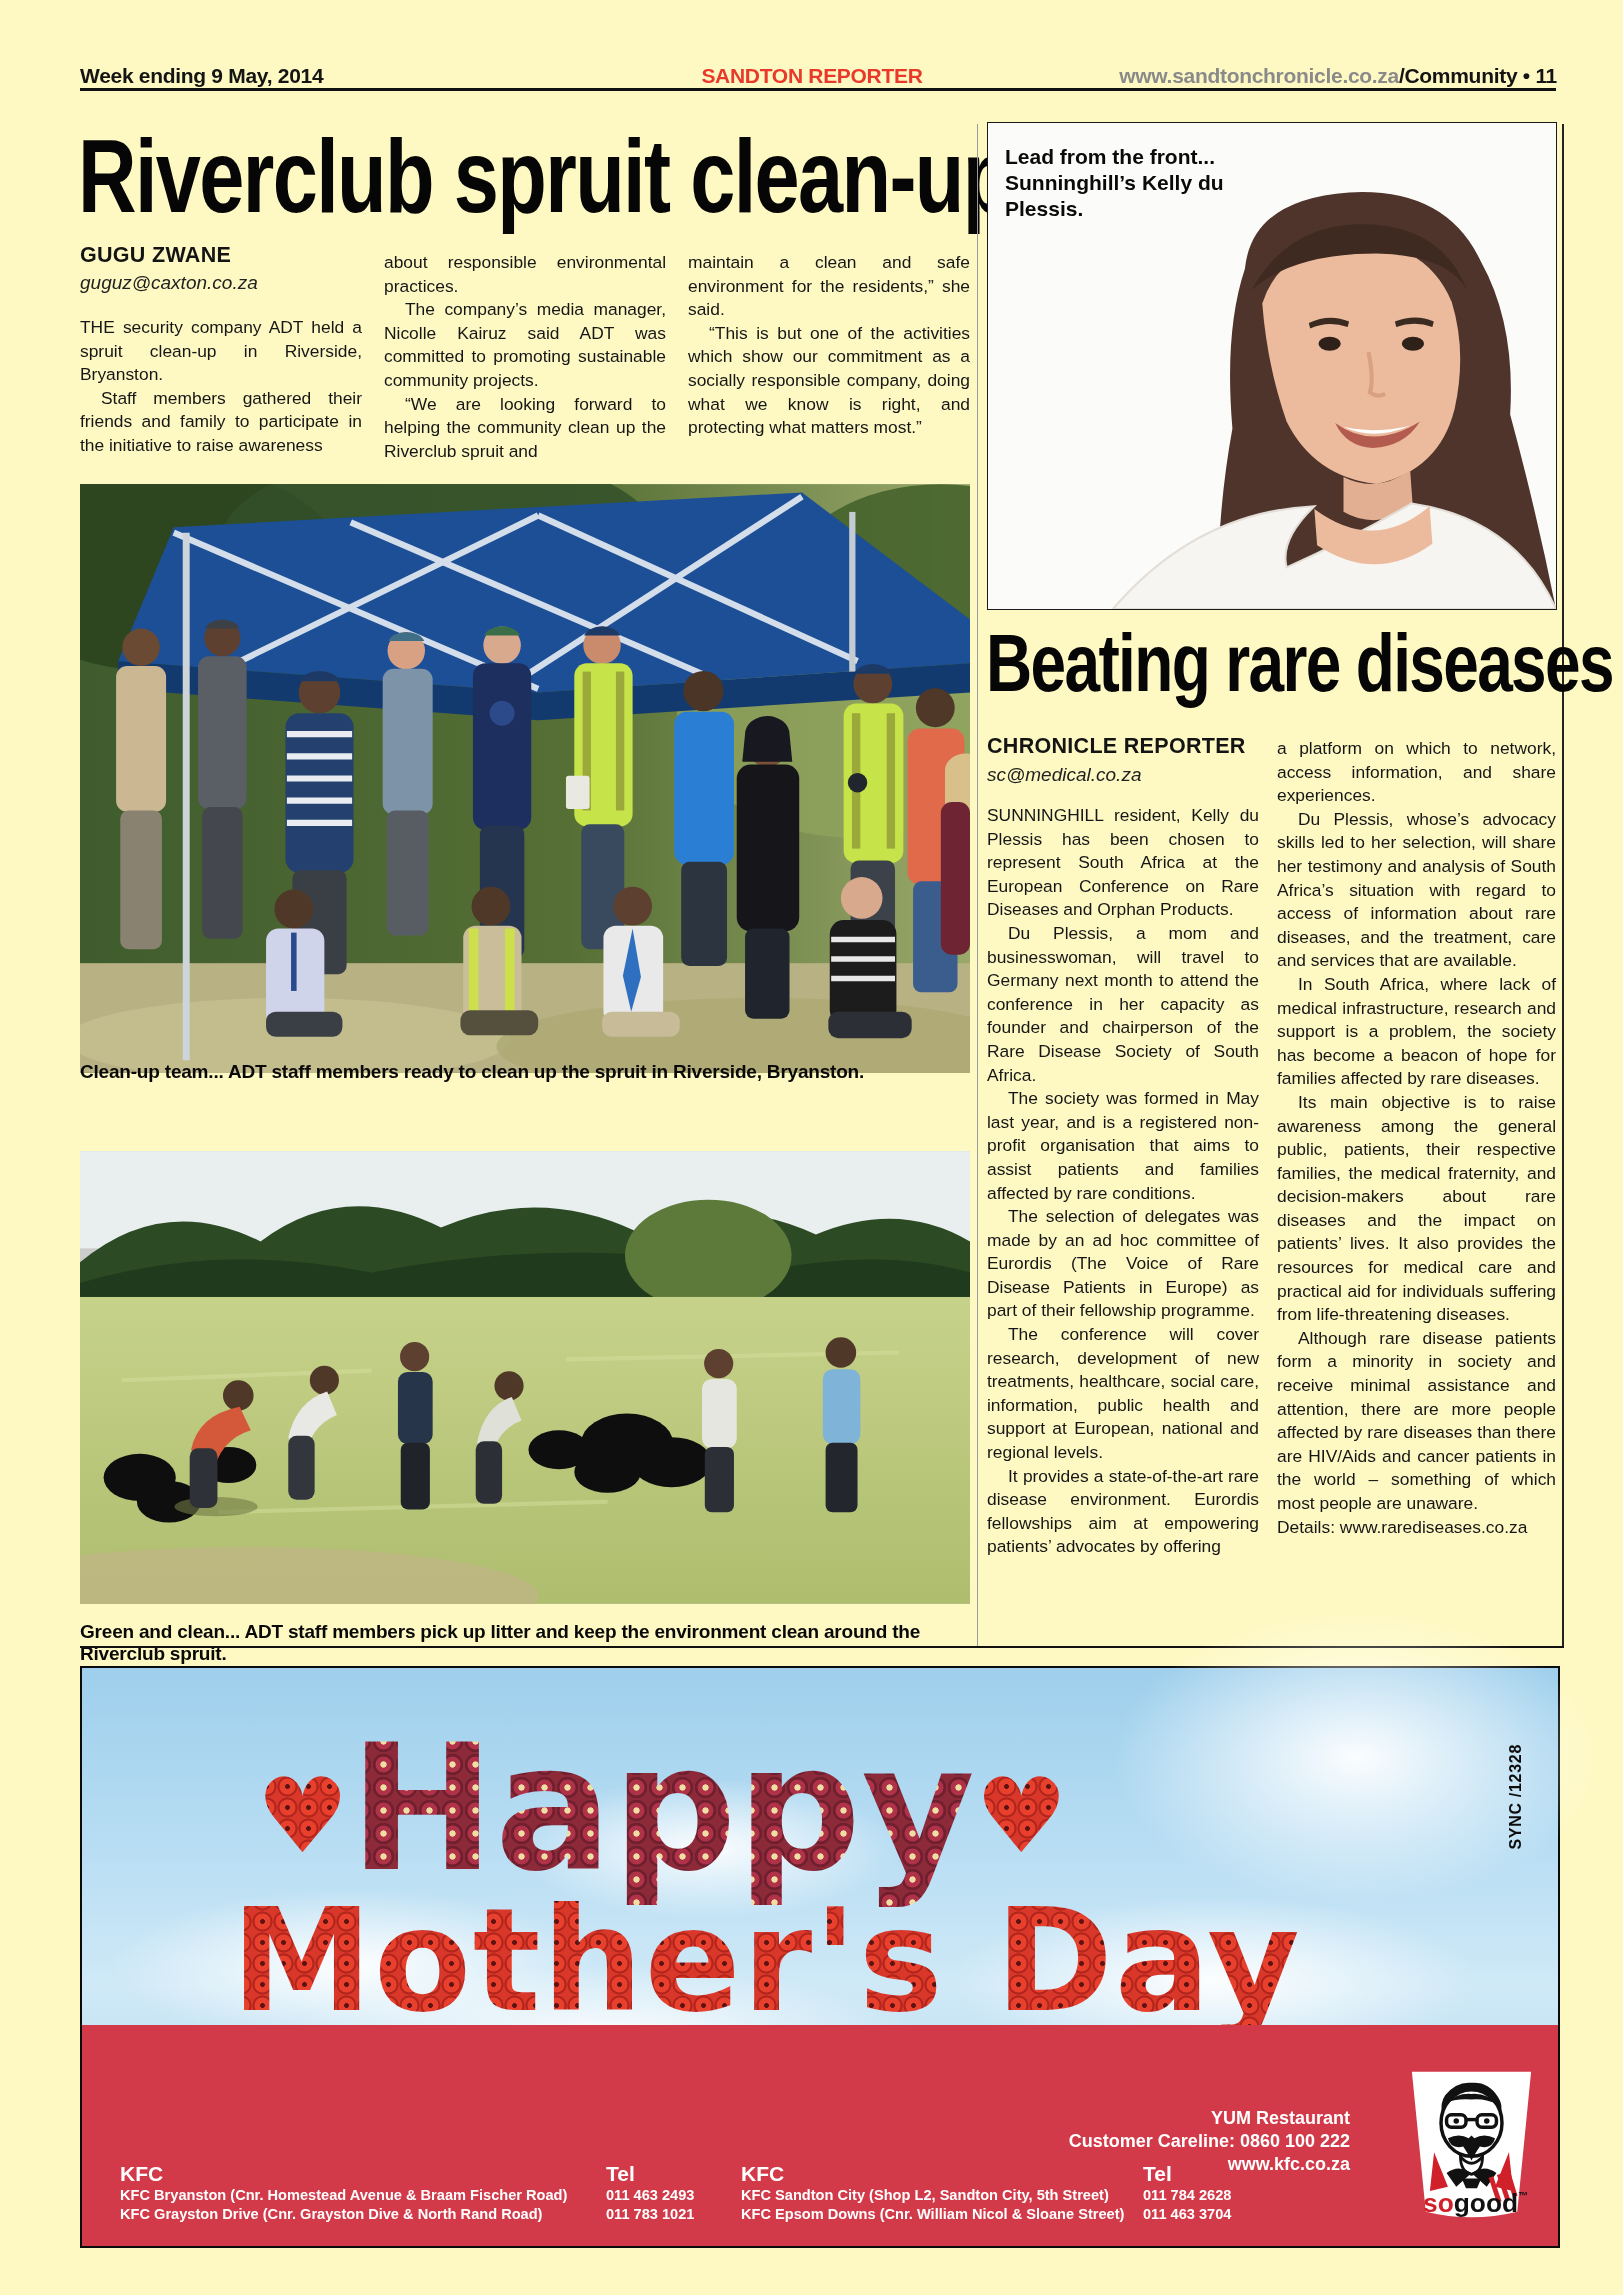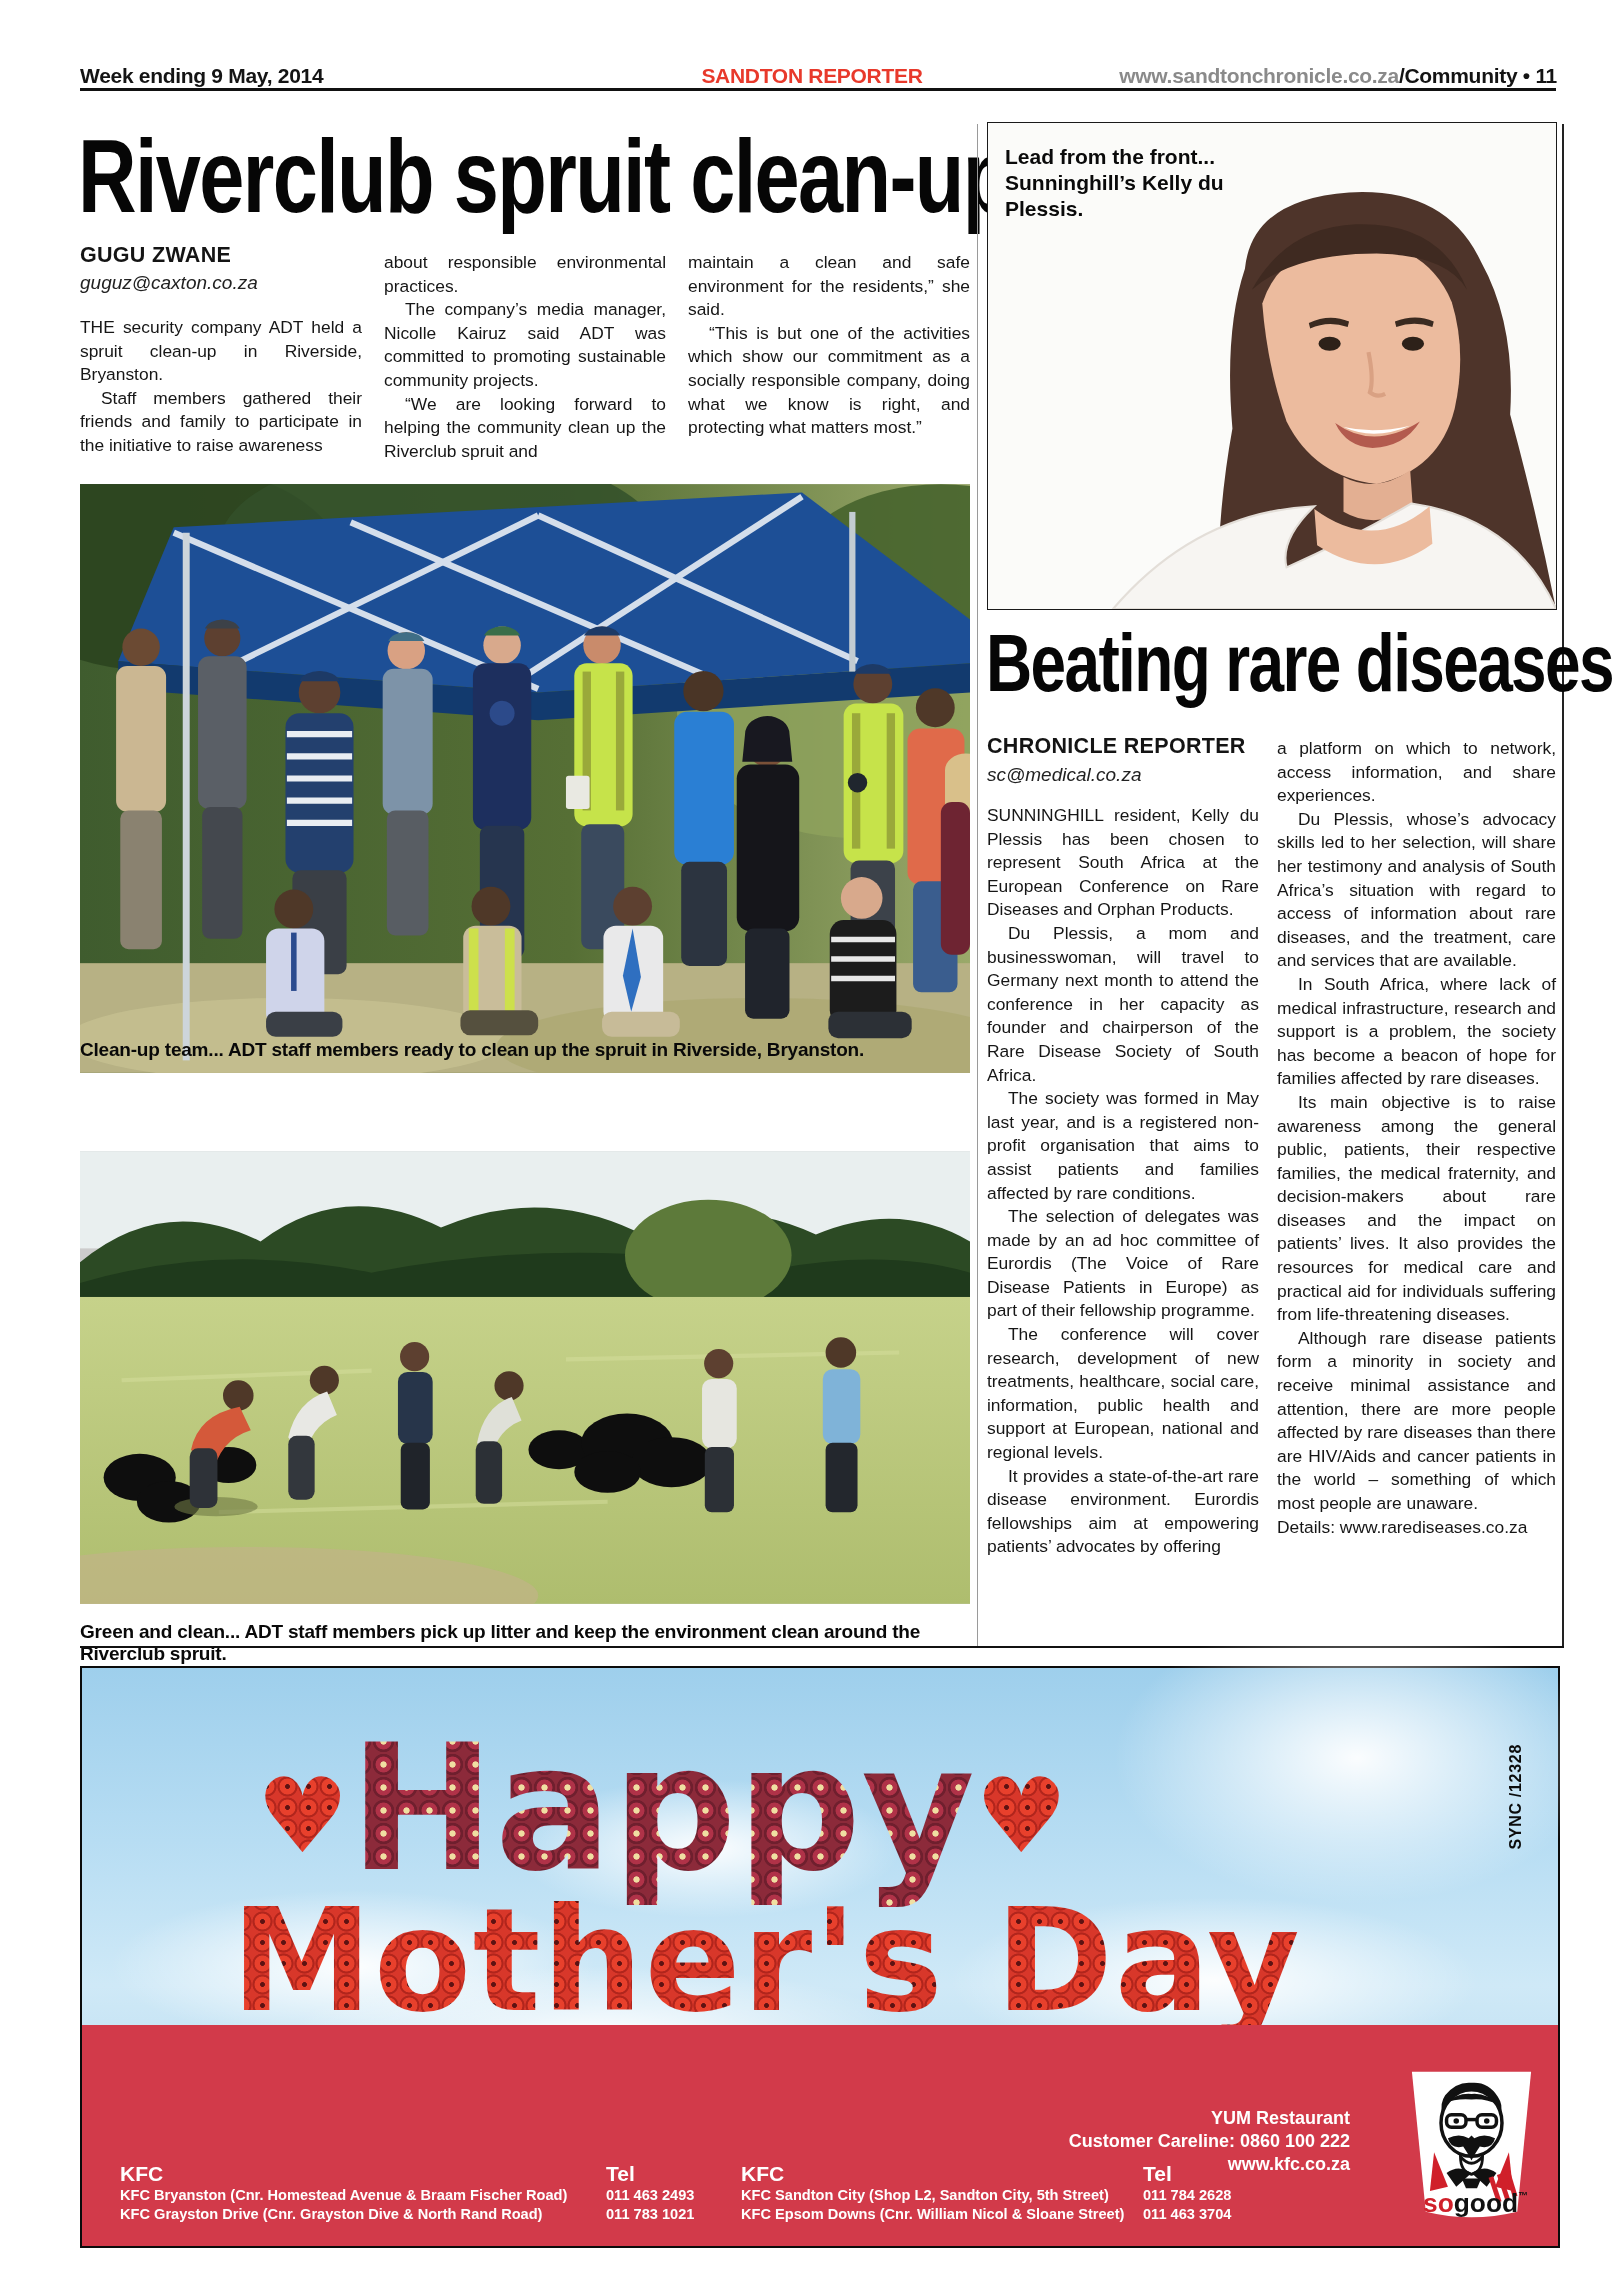--- a/index.html
+++ b/index.html
@@ -1,16 +1,16 @@
 <!DOCTYPE html>
 <html style="font-size:11px"><head>
 <meta charset="utf-8">
 <style>
   html,body{margin:0;padding:0;background:#777;}
-  #page{position:relative;width:1624px;height:2295px;background:#ffffff;overflow:hidden;
+  #page{position:relative;width:1624px;height:2295px;background:#fef9c3;overflow:hidden;
         font-family:"Liberation Sans", sans-serif;color:#141414;}
   .abs{position:absolute;}
 
   
   .hdr{font-weight:bold;font-size:21px;letter-spacing:-0.3px;}
   #hdr-center{color:#e8392b;}
   #hdr-site{color:#8a8a8a;font-weight:bold;text-align:right;}
   #hdr-rule{background:#111;height:2.8px;}
 
   
@@ -233,21 +233,21 @@
             <g stroke="#e8e8e8" stroke-width="8">
               <line x1="1082" y1="656" x2="1174" y2="656"></line>
               <line x1="1082" y1="684" x2="1174" y2="684"></line>
               <line x1="1082" y1="712" x2="1174" y2="712"></line>
             </g>
             <rect x="1078" y="760" width="120" height="38" rx="14" fill="#2c3036"></rect>
           </g>
       </g>
     </svg>
   </div>
-  <div class="abs caption" style="left:80px;top:1039px;width:890px;">Clean-up team... ADT staff members ready to clean up the spruit in Riverside, Bryanston.</div>
+  <div class="abs caption" style="left:80px;top:1061px;width:890px;">Clean-up team... ADT staff members ready to clean up the spruit in Riverside, Bryanston.</div>
 
   <div class="abs photo" style="left:80px;top:1151px;width:890px;height:453px;">
     <svg width="890" height="453" viewBox="0 0 1282 652">
       <defs>
         <linearGradient id="field2" x1="0" y1="0" x2="0" y2="1">
           <stop offset="0" stop-color="#c6d28a"></stop>
             <stop offset="1" stop-color="#aebd6e"></stop>
         </linearGradient>
       </defs>
       <rect width="1282" height="140" fill="#e9efef"></rect>

